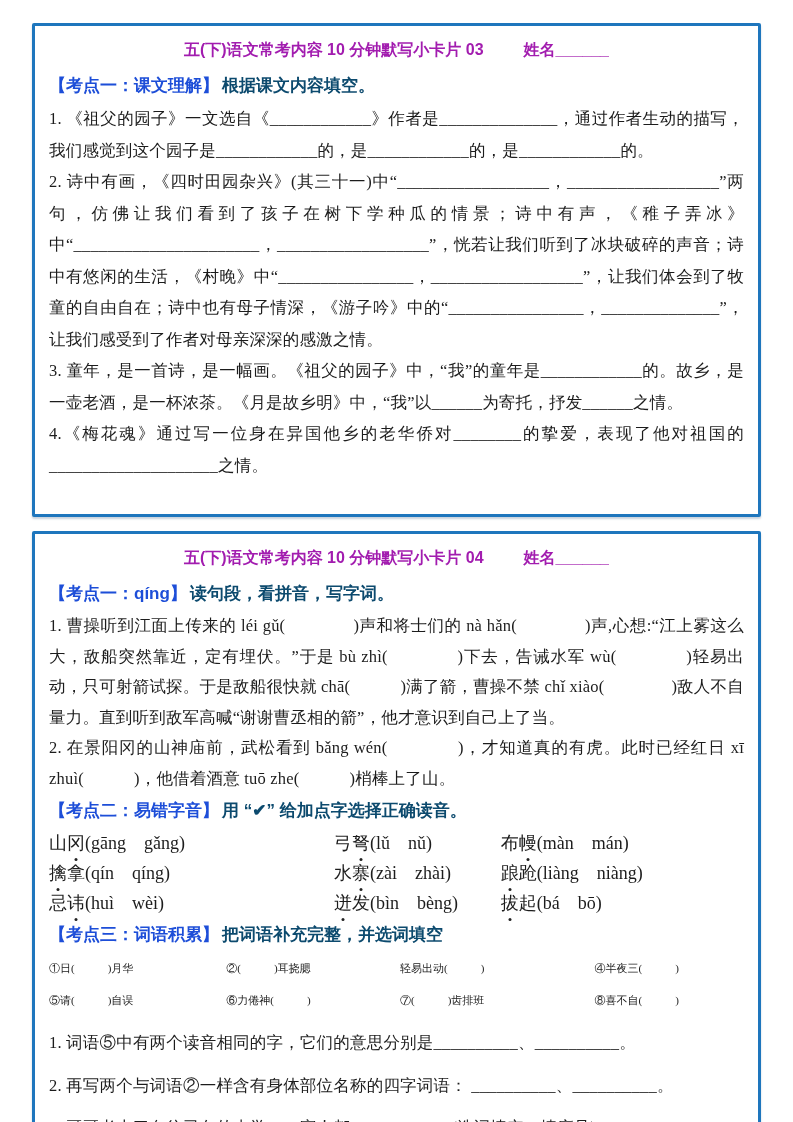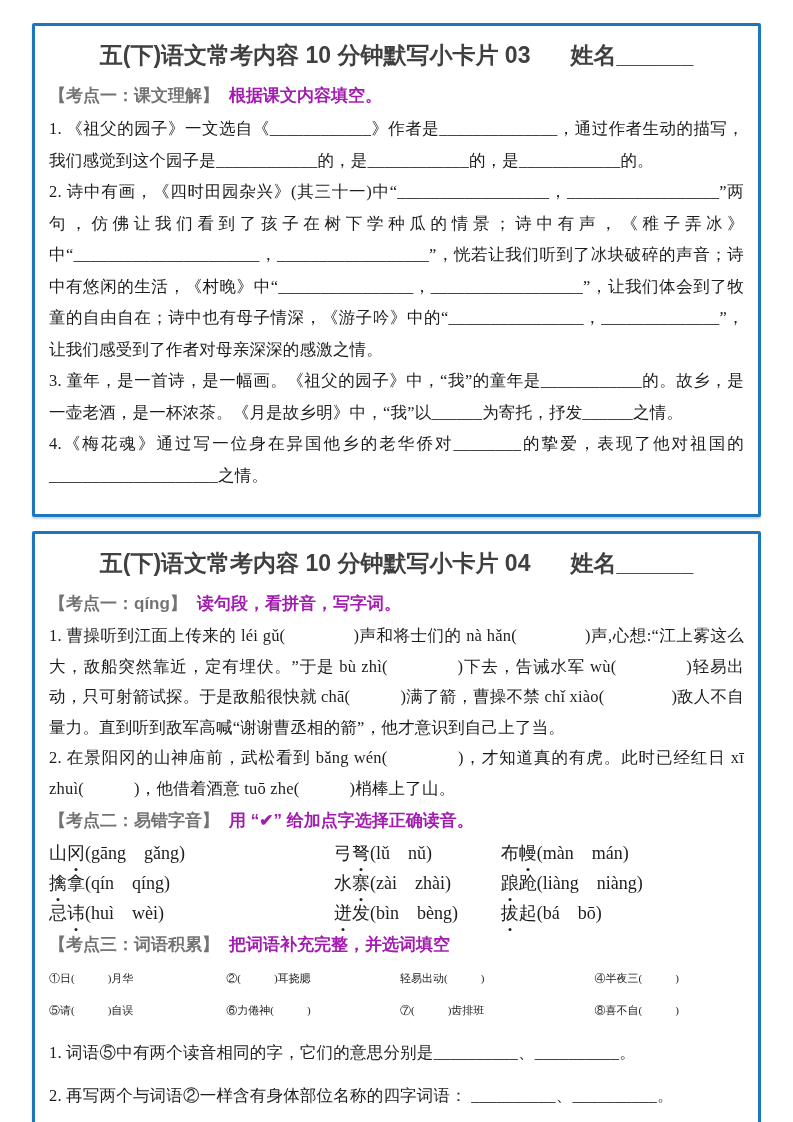--- a/index.html
+++ b/index.html
@@ -13,28 +13,28 @@
     width:729px;margin-left:32px;background:#ffffff;
     border:3px solid #1e76bd;border-radius:2px;
     box-shadow:0 2px 2px rgba(40,80,120,.25);
     padding:8px 14px 12px 14px;
   }
   #card-03{margin-top:23px;min-height:494px;}
   #card-04{margin-top:14px;min-height:556px;}
   .card-title{
     display:flex;justify-content:center;align-items:baseline;gap:40px;
     font-family:"Liberation Sans", sans-serif;font-weight:bold;
-    font-size:23px;color:#404040;margin:6px 0 10px 0;white-space:nowrap;
+    font-size:16px;color:#a21caf;margin:6px 0 10px 0;white-space:nowrap;
   }
   .section-head{
     font-family:"Liberation Sans", sans-serif;font-weight:bold;
     font-size:17px;line-height:30px;margin:2px 0;
   }
-  .section-head .tag{color:#737373;}
-  .section-head .desc{color:#a21caf;margin-left:10px;}
+  .section-head .tag{color:#1d4ed8;}
+  .section-head .desc{color:#0c4a6e;margin-left:3px;}
   .para{
     margin:0;font-size:16.5px;line-height:31.5px;
     text-align:justify;letter-spacing:.2px;
   }
   #card-04 .para{line-height:30.5px;}
   .pron-grid{
     display:grid;grid-template-columns:41% 24% 35%;
     font-size:18px;line-height:30px;
   }
   .pron-cell{white-space:nowrap;}

